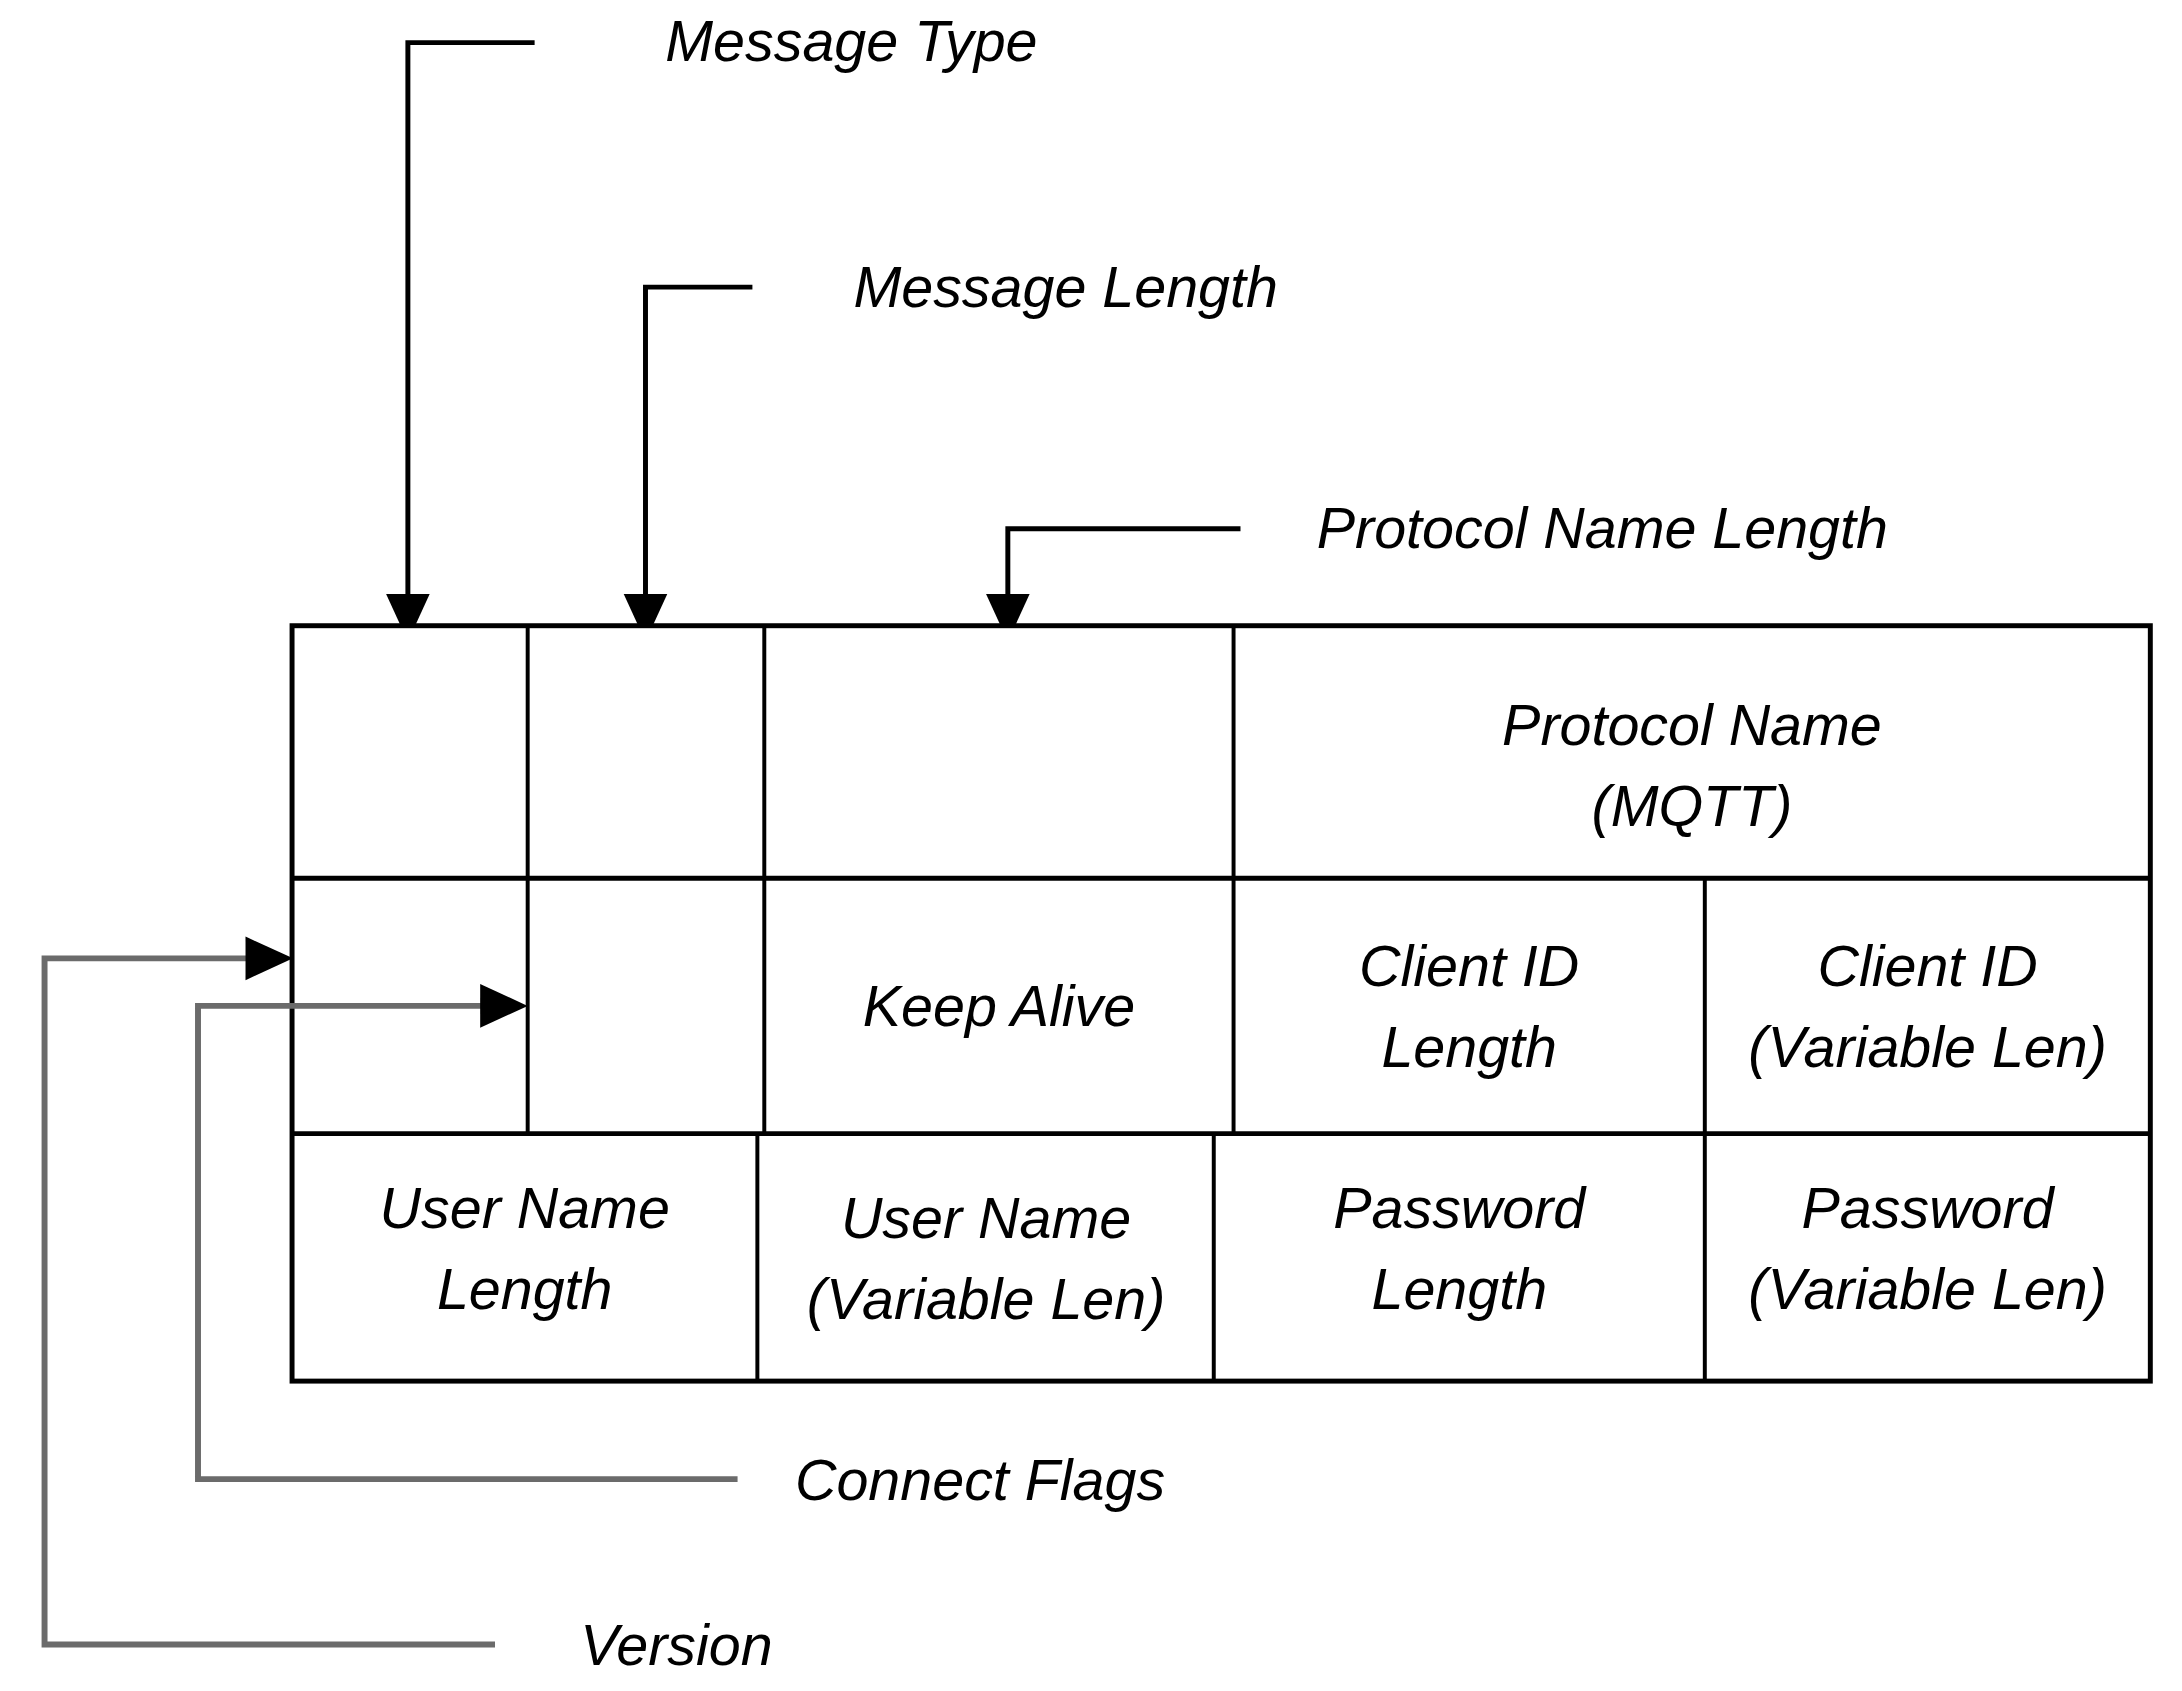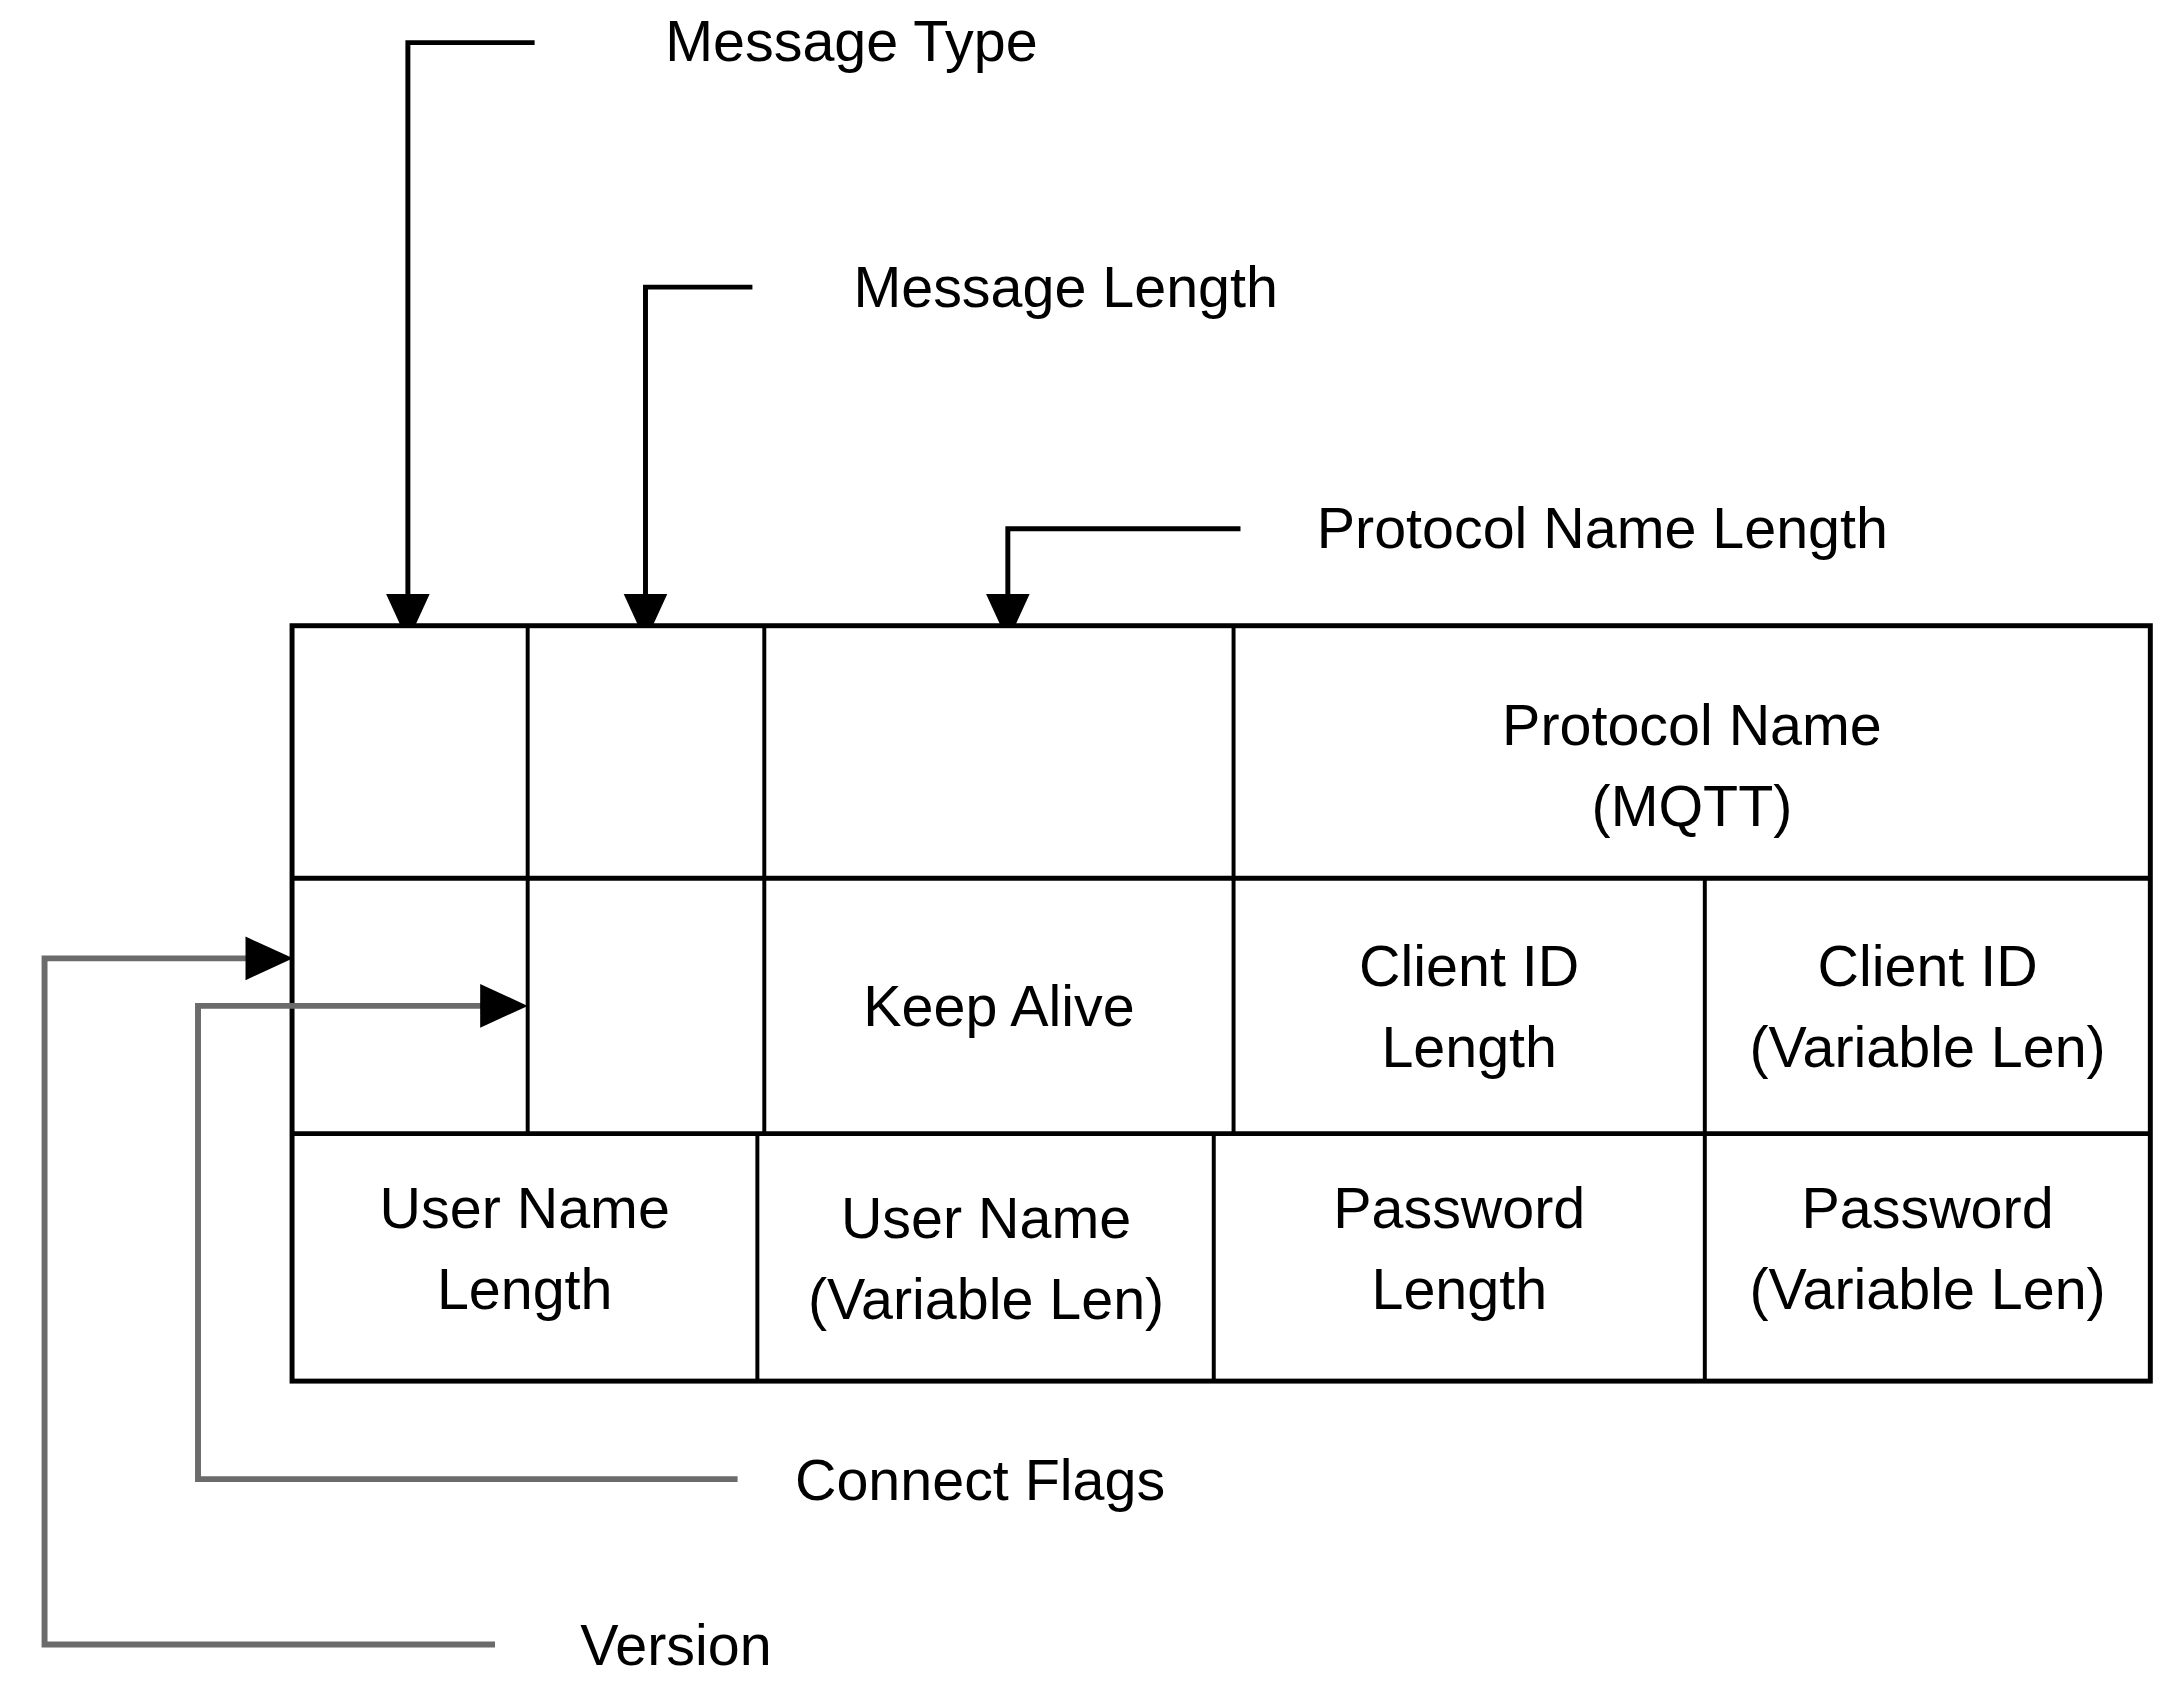--- a/index.html
+++ b/index.html
@@ -7,20 +7,21 @@
     padding: 0;
     background: #ffffff;
   }
   #page {
     position: relative;
     width: 2182px;
     height: 1692px;
     background: #ffffff;
     overflow: hidden;
     font-family: "Liberation Sans", sans-serif;
+    font-style: italic;
   }
   #diagram-svg {
     position: absolute;
     top: 0;
     left: 0;
     width: 2182px;
     height: 1692px;
   }
   .cell-text, .callout-text {
     font-family: "Liberation Sans", sans-serif;

